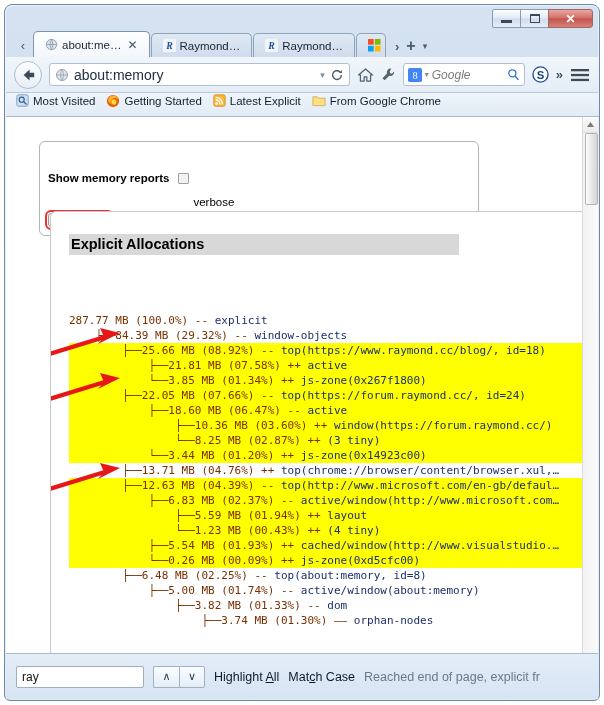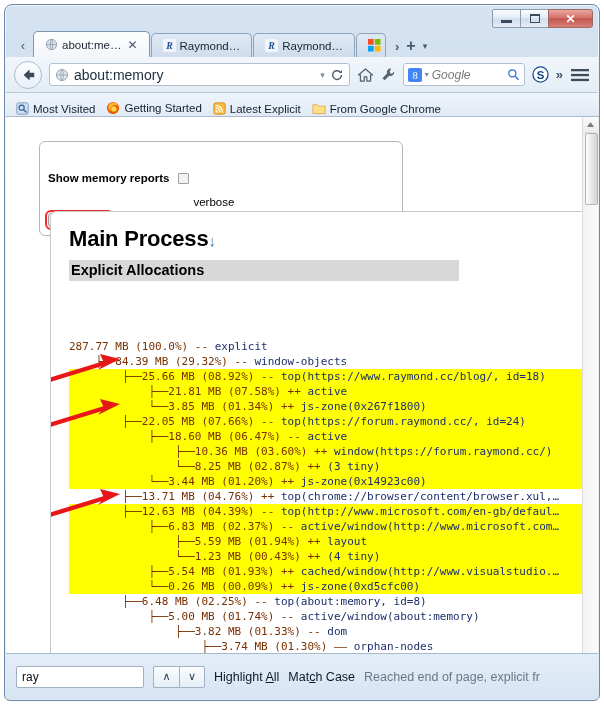--- a/index.html
+++ b/index.html
@@ -88,21 +88,21 @@
   }
   #searchbox .sterm{flex:1;font-size:12px;font-style:italic;color:#7a7a7a;}
   .tbicon{flex:none;display:flex;align-items:center;justify-content:center;}
   #menubtn{width:20px;height:16px;flex:none;}
 
   
   #bookmarks{
     position:absolute;left:1px;top:88px;right:0;height:24px;
     background:linear-gradient(180deg,#eef4fa 0%,#e2ebf5 100%);
     border-bottom:1px solid #aabbcc;
-    display:flex;align-items:flex-end;gap:5px;padding:0 7px;box-sizing:border-box;
+    display:flex;align-items:flex-start;gap:5px;padding:0 7px;box-sizing:border-box;
     font-size:11.5px;color:#102030;
   }
   .bm{display:flex;align-items:center;gap:4px;padding:1px 3px;white-space:nowrap;}
 
   
   #viewport{
     position:absolute;left:1px;top:112px;right:1px;bottom:47px;
     background:#ffffff;overflow:hidden;
   }
   #page{position:absolute;left:0;top:0;right:15px;bottom:0;background:#fff;overflow:hidden;}
@@ -113,21 +113,21 @@
   }
   .sbtn{width:15px;height:15px;display:flex;align-items:center;justify-content:center;
         background:linear-gradient(180deg,#fbfbfb,#ececec);border-bottom:1px solid #e0e0e0;}
   #vthumb{
     position:absolute;left:2px;top:16px;width:11px;height:70px;border-radius:2px;
     background:linear-gradient(90deg,#fdfdfd,#d4d4d4);border:1px solid #b4b4b4;
   }
 
   
   #ctrlbox{
-    position:absolute;left:33px;top:24px;width:364px;
+    position:absolute;left:33px;top:24px;width:440px;
     border:1px solid #b5b5b5;border-radius:6px;background:#fff;
     padding:6px 8px 8px 8px;box-sizing:border-box;
   }
   #ctrlrow1{display:flex;align-items:center;gap:9px;font-size:11.5px;font-weight:bold;color:#000;}
   #ctrlrow1 .vlabel{font-weight:normal;margin-top:48px;}
   .chk{width:11px;height:11px;border:1px solid #a0a0a0;background:#f2f2f2;display:inline-block;
        border-radius:1px;box-sizing:border-box;vertical-align:-1px;}
   #ctrlrow2{display:flex;gap:7px;margin-top:5px;}
   .btn{
     border:1px solid #9a9a9a;border-radius:3px;
@@ -362,23 +362,20 @@
         </div>
         <div id="ctrlrow2">
           <button class="btn focused">Measure</button>
           <button class="btn">Load…</button>
           <button class="btn">Read from clipboard</button>
         </div>
       </div>
 
       <div id="report">
         <div id="report-inner">
-          <div id="proc-title">
-            <span>Main Process</span><span class="arrowdown">↓</span>
-          </div>
           <div id="sect-title">Explicit Allocations</div>
 
           <div id="tree">
             
           <div class="trow"><span class="amt">287.77 MB (100.0%) -- </span><span class="txt">explicit</span></div><div class="trow"><span class="amt">    ├──84.39 MB (29.32%) -- </span><span class="txt">window-objects</span></div><div class="trow hl"><span class="amt">        ├──25.66 MB (08.92%) -- </span><span class="txt">top(https://www.raymond.cc/blog/, id=18)</span></div><div class="trow hl"><span class="amt">            ├──21.81 MB (07.58%) ++ </span><span class="txt">active</span></div><div class="trow hl"><span class="amt">            └──3.85 MB (01.34%) ++ </span><span class="txt">js-zone(0x267f1800)</span></div><div class="trow hl"><span class="amt">        ├──22.05 MB (07.66%) -- </span><span class="txt">top(https://forum.raymond.cc/, id=24)</span></div><div class="trow hl"><span class="amt">            ├──18.60 MB (06.47%) -- </span><span class="txt">active</span></div><div class="trow hl"><span class="amt">                ├──10.36 MB (03.60%) ++ </span><span class="txt">window(https://forum.raymond.cc/)</span></div><div class="trow hl"><span class="amt">                └──8.25 MB (02.87%) ++ </span><span class="txt">(3 tiny)</span></div><div class="trow hl"><span class="amt">            └──3.44 MB (01.20%) ++ </span><span class="txt">js-zone(0x14923c00)</span></div><div class="trow"><span class="amt">        ├──13.71 MB (04.76%) ++ </span><span class="txt">top(chrome://browser/content/browser.xul,…</span></div><div class="trow hl"><span class="amt">        ├──12.63 MB (04.39%) -- </span><span class="txt">top(http://www.microsoft.com/en-gb/defaul…</span></div><div class="trow hl"><span class="amt">            ├──6.83 MB (02.37%) -- </span><span class="txt">active/window(http://www.microsoft.com…</span></div><div class="trow hl"><span class="amt">                ├──5.59 MB (01.94%) ++ </span><span class="txt">layout</span></div><div class="trow hl"><span class="amt">                └──1.23 MB (00.43%) ++ </span><span class="txt">(4 tiny)</span></div><div class="trow hl"><span class="amt">            ├──5.54 MB (01.93%) ++ </span><span class="txt">cached/window(http://www.visualstudio.…</span></div><div class="trow hl"><span class="amt">            └──0.26 MB (00.09%) ++ </span><span class="txt">js-zone(0xd5cfc00)</span></div><div class="trow"><span class="amt">        ├──6.48 MB (02.25%) -- </span><span class="txt">top(about:memory, id=8)</span></div><div class="trow"><span class="amt">            ├──5.00 MB (01.74%) -- </span><span class="txt">active/window(about:memory)</span></div><div class="trow"><span class="amt">                ├──3.82 MB (01.33%) -- </span><span class="txt">dom</span></div><div class="trow"><span class="amt">                    ├──3.74 MB (01.30%) —— </span><span class="txt">orphan-nodes</span></div><svg class="arrow" width="78" height="34" viewBox="0 0 78 34" style="left: -25.04px; top: 57px;">
                 <path d="M2 30 L64 11" stroke="#e81717" stroke-width="4.4" fill="none"></path>
                 <path d="M76 8 L56 3 L60 12 L54 19 Z" fill="#e81717"></path>
               </svg><svg class="arrow" width="78" height="34" viewBox="0 0 78 34" style="left: -25.04px; top: 102px;">
                 <path d="M2 30 L64 11" stroke="#e81717" stroke-width="4.4" fill="none"></path>
                 <path d="M76 8 L56 3 L60 12 L54 19 Z" fill="#e81717"></path>

